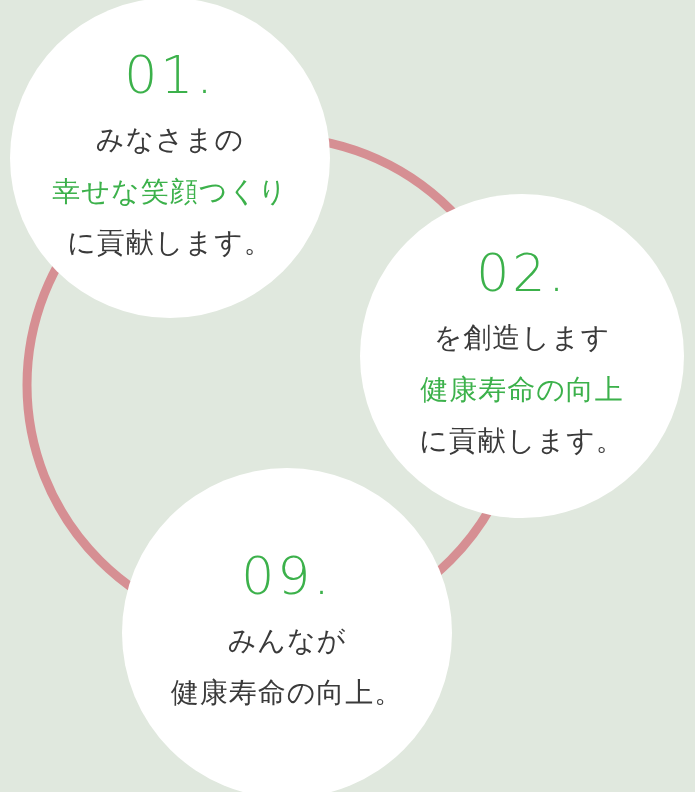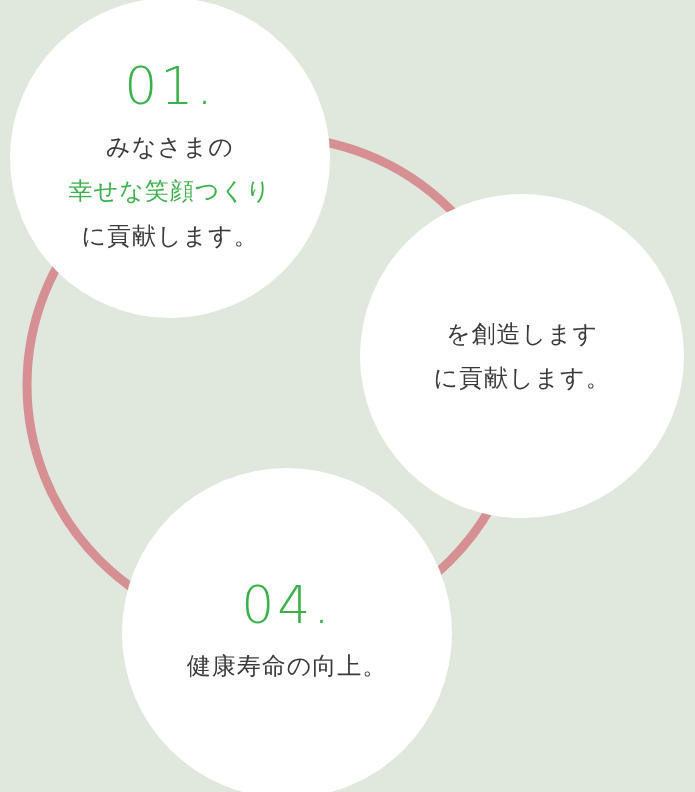--- a/index.html
+++ b/index.html
@@ -40,21 +40,21 @@
   .num{
     font-size:52px;
     font-weight:300;
     color:var(--green);
     letter-spacing:3px;
     line-height:1.1;
     margin-bottom:10px;
   }
   .line{
     margin:0;
-    font-size:24px;
+    font-size:28px;
     line-height:1.85;
     letter-spacing:1px;
     color:var(--dark);
     white-space:nowrap;
   }
   .line.green{color:var(--green);}
 </style>
 </head>
 <body>
 
@@ -65,22 +65,25 @@
   </svg>
 
   <div class="circle c1">
     <div class="num">01.</div>
     <p class="line dark">みなさまの</p>
     <p class="line green">幸せな笑顔つくり</p>
     <p class="line dark">に貢献します。</p>
   </div>
 
   <div class="circle c2">
+    <div class="num">02.</div>
     <p class="line dark">を創造します</p>
+    <p class="line green">健康寿命の向上</p>
     <p class="line dark">に貢献します。</p>
   </div>
 
   <div class="circle c3">
-    <div class="num">04.</div>
+    <div class="num">09.</div>
+    <p class="line dark">みんなが</p>
     <p class="line dark">健康寿命の向上。</p>
   </div>
 
 </div>
 
 </body></html>

